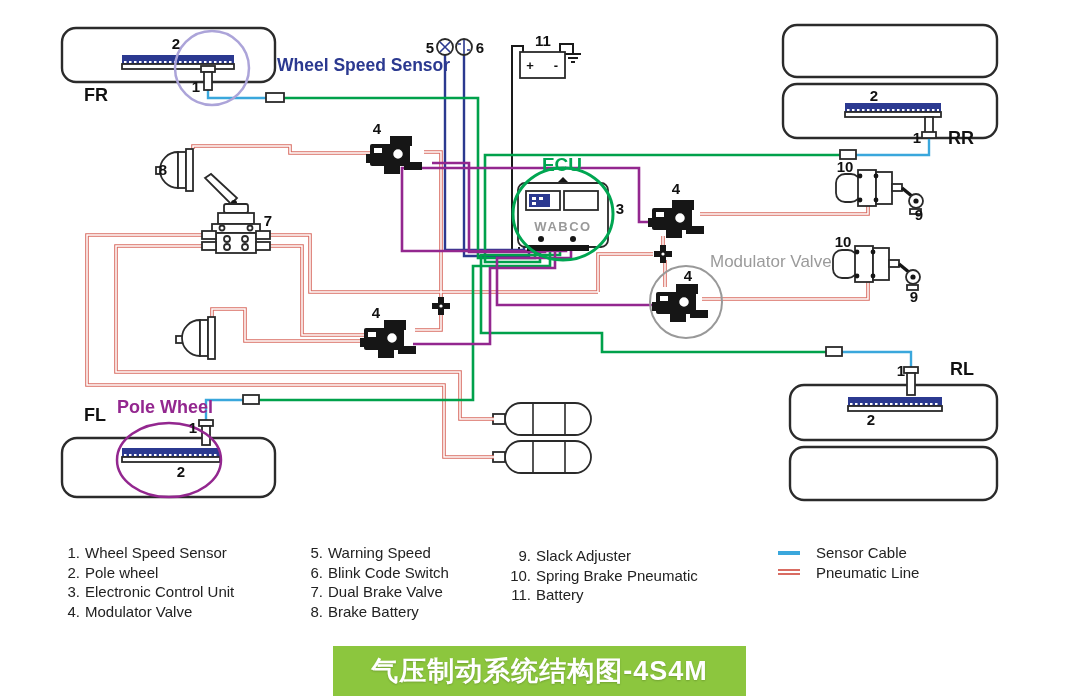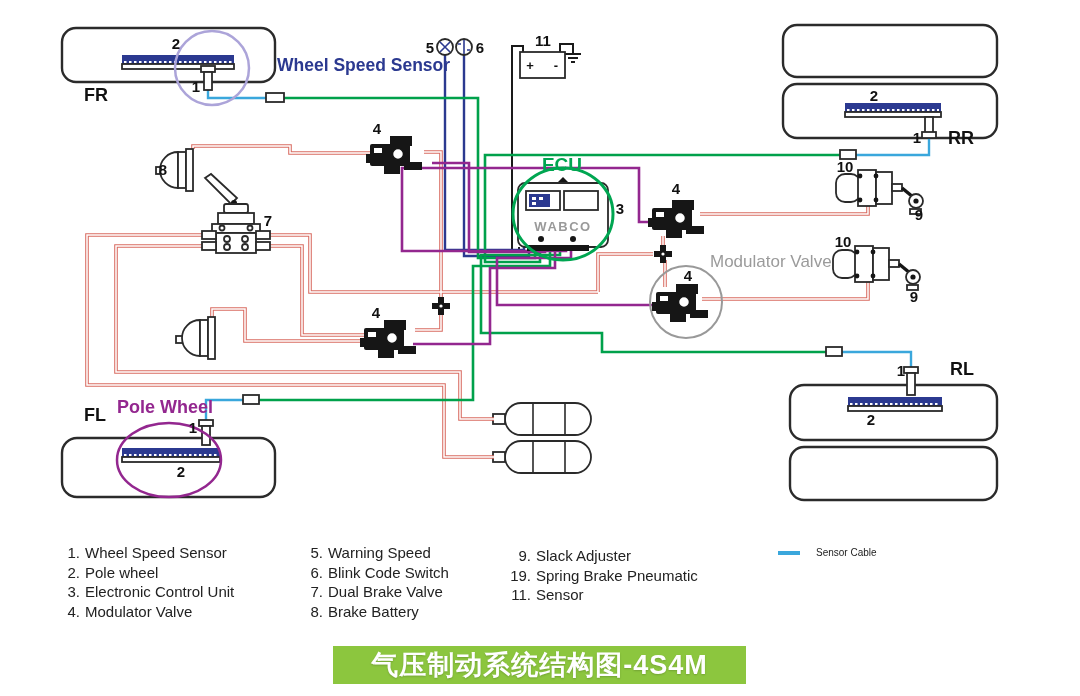--- a/index.html
+++ b/index.html
@@ -22,26 +22,26 @@
   .ann-green{font-weight:bold;font-size:19px;fill:#00A651;text-anchor:middle;}
   .ann-gray{font-size:17px;fill:#9b9b9b;}
   .ann-purple{font-weight:bold;font-size:18px;fill:#93278F;}
   .wabco{font-weight:bold;font-size:13px;fill:#9a9a9a;letter-spacing:1.5px;text-anchor:middle;}
   .batt{font-weight:bold;font-size:13px;fill:#111;text-anchor:middle;}
   
   .lcol{position:absolute;color:#222;font-size:15px;}
   .lrow{display:flex;line-height:19.5px;white-space:nowrap;}
   .lnum{display:inline-block;text-align:right;margin-right:5px;}
   .c1 .lnum{width:18px;} .c2 .lnum{width:18px;} .c3 .lnum{width:26px;}
-  .crow{display:flex;align-items:center;height:19.5px;white-space:nowrap;color:#222;font-size:10px;}
+  .crow{display:flex;align-items:center;height:19.5px;white-space:nowrap;color:#222;font-size:15px;}
   .sw{width:22px;height:4px;margin-right:16px;flex:0 0 22px;}
   .sw-blue{background:#3AA7DC;} .sw-green{background:#00A14B;} .sw-purple{background:#93278F;}
   .sw-pneu{height:6px;background:
      linear-gradient(#D96C62 0 2px,#fff 2px 4px,#D96C62 4px 6px);}
-  #banner{position:absolute;left:333px;top:646px;width:413px;height:38px;
+  #banner{position:absolute;left:333px;top:646px;width:413px;height:50px;
           background:#8CC63E;color:#fff;font-weight:bold;font-size:27px;
           display:flex;align-items:center;justify-content:center;letter-spacing:1px;
           text-shadow:0 1px 2px rgba(0,0,0,0.18);}
 </style>
 </head>
 <body>
 
 <div id="stage">
 
 <svg width="1080" height="540" viewBox="0 0 1080 540">
@@ -390,33 +390,37 @@
         <span class="lnum">8.</span>
         <span>Brake Battery</span>
       </div>
 </div>
 <div class="lcol c3" style="left:505px;top:546px;">
   <div class="lrow">
         <span class="lnum">9.</span>
         <span>Slack Adjuster</span>
       </div>
   <div class="lrow">
-        <span class="lnum">19.</span>
+        <span class="lnum">10.</span>
         <span>Spring Brake Pneumatic</span>
       </div>
   <div class="lrow">
         <span class="lnum">11.</span>
-        <span>Sensor</span>
+        <span>Battery</span>
       </div>
 </div>
 <div class="lcol" style="left:778px;top:543px;">
   <div class="crow">
     <span class="sw sw-blue"></span>
     <span>Sensor Cable</span>
   </div>
+  <div class="crow">
+    <span class="sw sw-pneu"></span>
+    <span>Pneumatic Line</span>
+  </div>
 </div>
 
 
 <div id="banner">
   <span>气压制动系统结构图-4S4M</span>
 </div>
 
 </div>
 
 </body></html>

